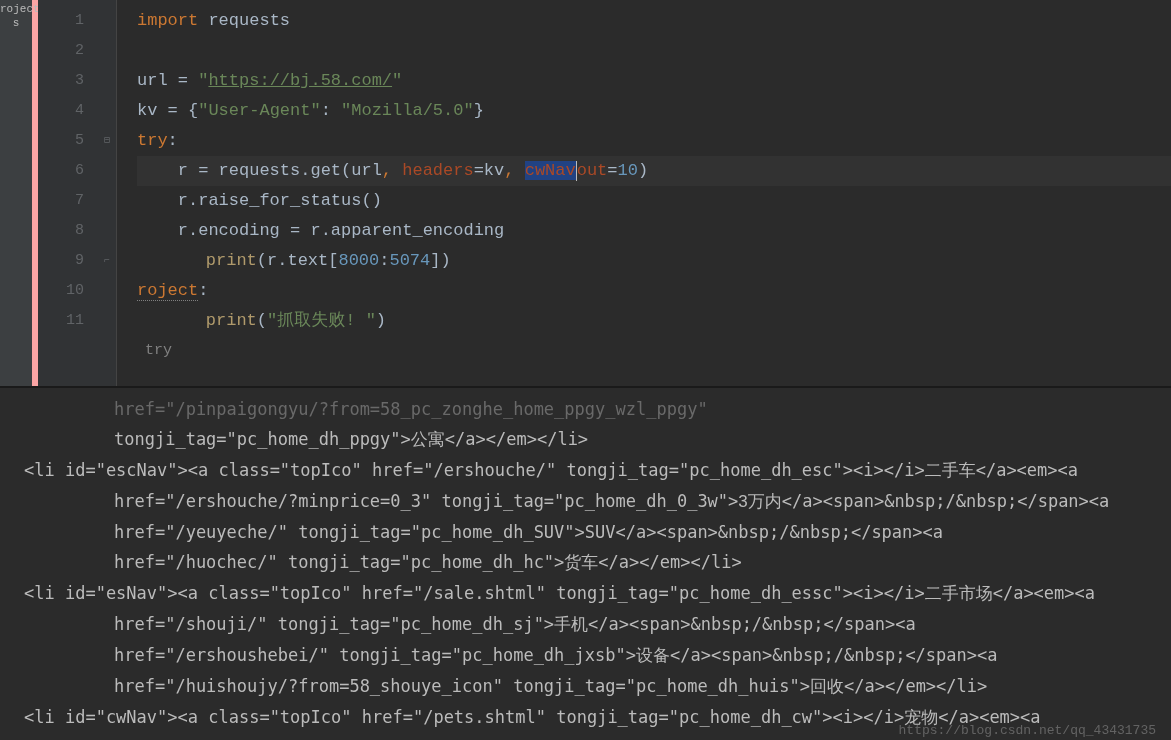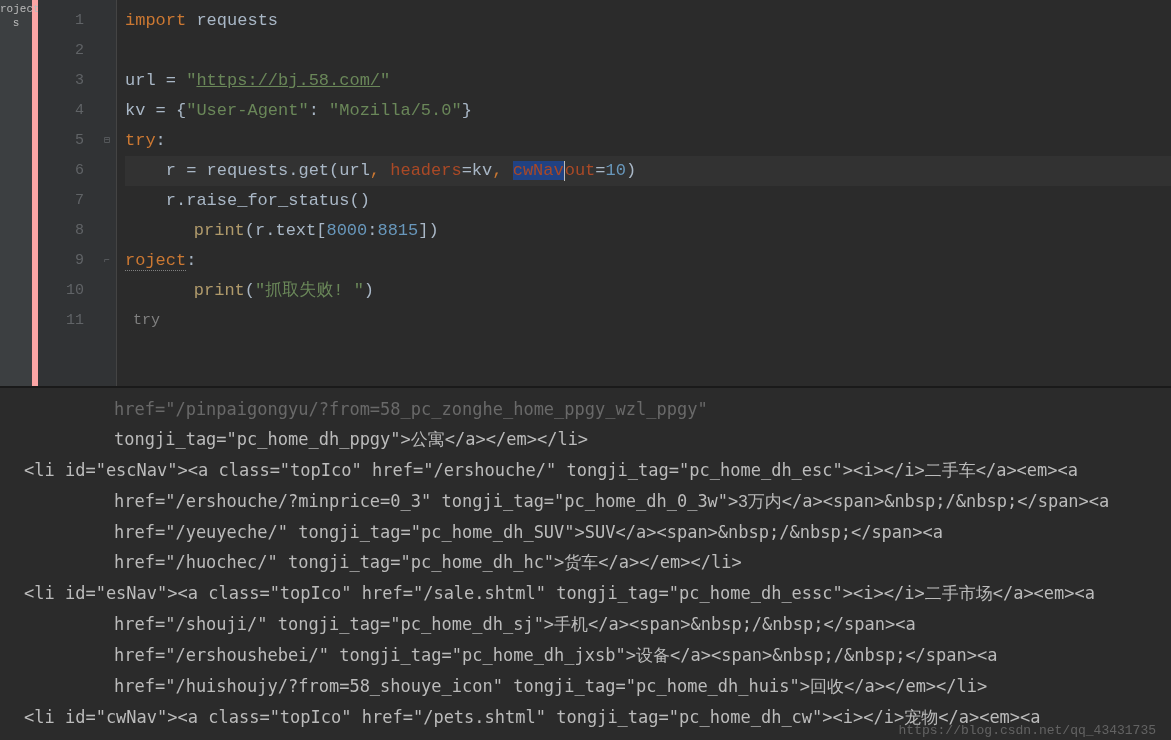--- a/index.html
+++ b/index.html
@@ -45,21 +45,21 @@
       padding-top: 6px;
       line-height: 30px;
       color: #606366;
       font-size: 10px;
       text-align: center;
     }
     .fold-col .marker { height: 30px; display: flex; align-items: center; justify-content: center; }
     .code-area {
       flex: 1;
       padding-top: 6px;
-      padding-left: 8px;
+      padding-left: 20px;
       line-height: 30px;
       font-size: 17px;
       position: relative;
       border-left: 1px solid #444;
     }
     .code-line { height: 30px; white-space: pre; }
     .code-line.current { background: #323232; }
     .kw { color: #cc7832; }
     .str { color: #6a8759; }
     .call { color: #b09a6b; margin-left: 28px; }
@@ -134,21 +134,22 @@
       <div class="marker"></div>
   </div>
   <div class="code-area">
     <div class="code-line"><span class="kw">import</span><span class="plain"> requests</span></div>
     <div class="code-line"></div>
     <div class="code-line"><span class="plain">url = </span><span class="str">"</span><span class="str url-link">https://bj.58.com/</span><span class="str">"</span></div>
     <div class="code-line"><span class="plain">kv = {</span><span class="str">"User-Agent"</span><span class="plain">: </span><span class="str">"Mozilla/5.0"</span><span class="plain">}</span></div>
     <div class="code-line"><span class="kw">try</span><span class="plain">:</span></div>
     <div class="code-line current"><span class="plain">    r = requests.get(url</span><span class="kw">, </span><span class="param">headers</span><span class="plain">=kv</span><span class="kw">, </span><span class="param sel">cwNav</span><span class="cursor"></span><span class="param">out</span><span class="plain">=</span><span class="num">10</span><span class="plain">)</span></div>
     <div class="code-line"><span class="plain">    r.raise_for_status()</span></div>
-    <div class="code-line"><span class="plain">    </span><span class="call">print</span><span class="plain">(r.text[</span><span class="num">8000</span><span class="plain">:</span><span class="num">8815</span><span class="plain">])</span></div>
+    <div class="code-line"><span class="plain">    r.encoding = r.apparent_encoding</span></div>
+    <div class="code-line"><span class="plain">    </span><span class="call">print</span><span class="plain">(r.text[</span><span class="num">8000</span><span class="plain">:</span><span class="num">5074</span><span class="plain">])</span></div>
     <div class="code-line"><span class="kw except-underline">roject</span><span class="plain">:</span></div>
     <div class="code-line"><span class="plain">    </span><span class="call">print</span><span class="plain">(</span><span class="str">"抓取失败! "</span><span class="plain">)</span></div>
     <div class="breadcrumb"><span>try</span></div>
   </div>
 </div>
 
 <div class="output-panel">
   <div class="out-line indent" style="color:#696969"><span>href="/pinpaigongyu/?from=58_pc_zonghe_home_ppgy_wzl_ppgy"</span></div>
   <div class="out-line indent"><span>tongji_tag="pc_home_dh_ppgy"&gt;</span><span class="cjk">公寓</span><span>&lt;/a&gt;&lt;/em&gt;&lt;/li&gt;</span></div>
   <div class="out-line"><span>&lt;li id="escNav"&gt;&lt;a class="topIco" href="/ershouche/" tongji_tag="pc_home_dh_esc"&gt;&lt;i&gt;&lt;/i&gt;</span><span class="cjk">二手车</span><span>&lt;/a&gt;&lt;em&gt;&lt;a</span></div>

